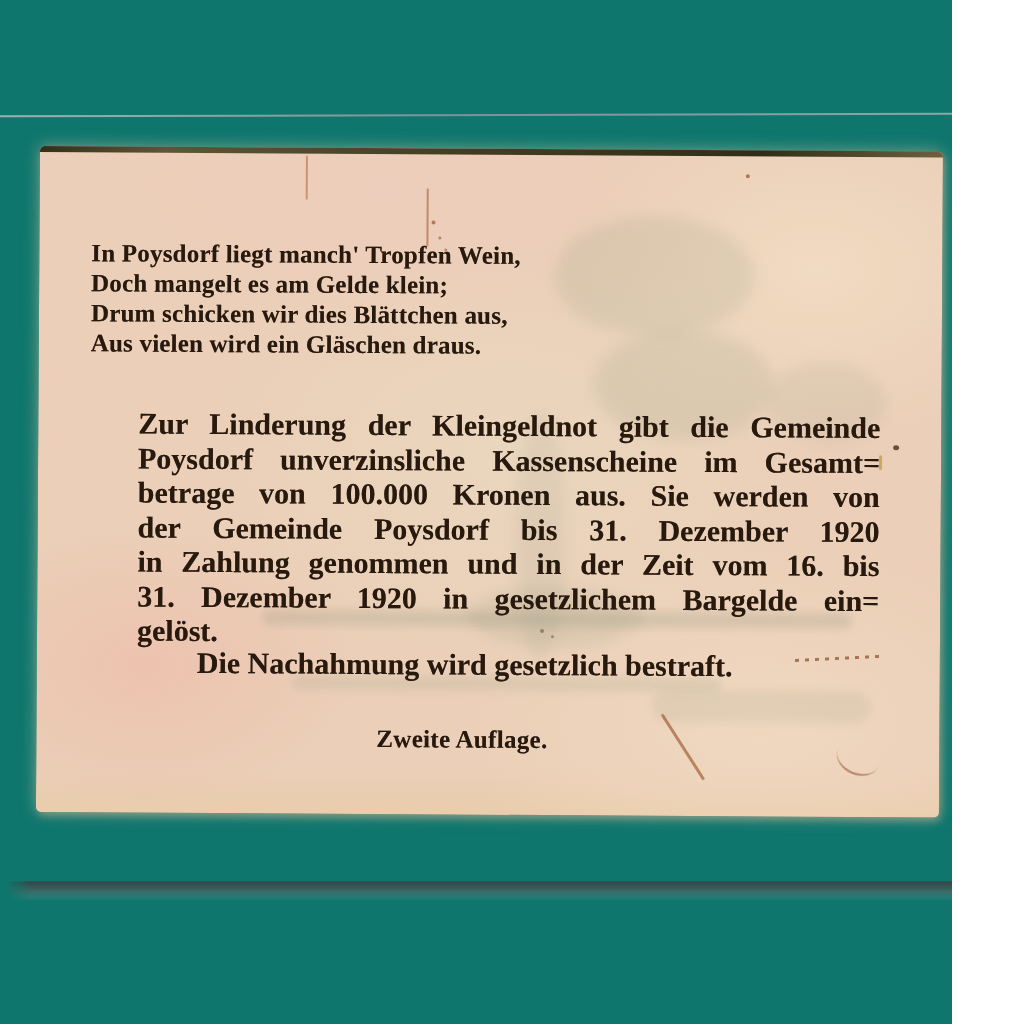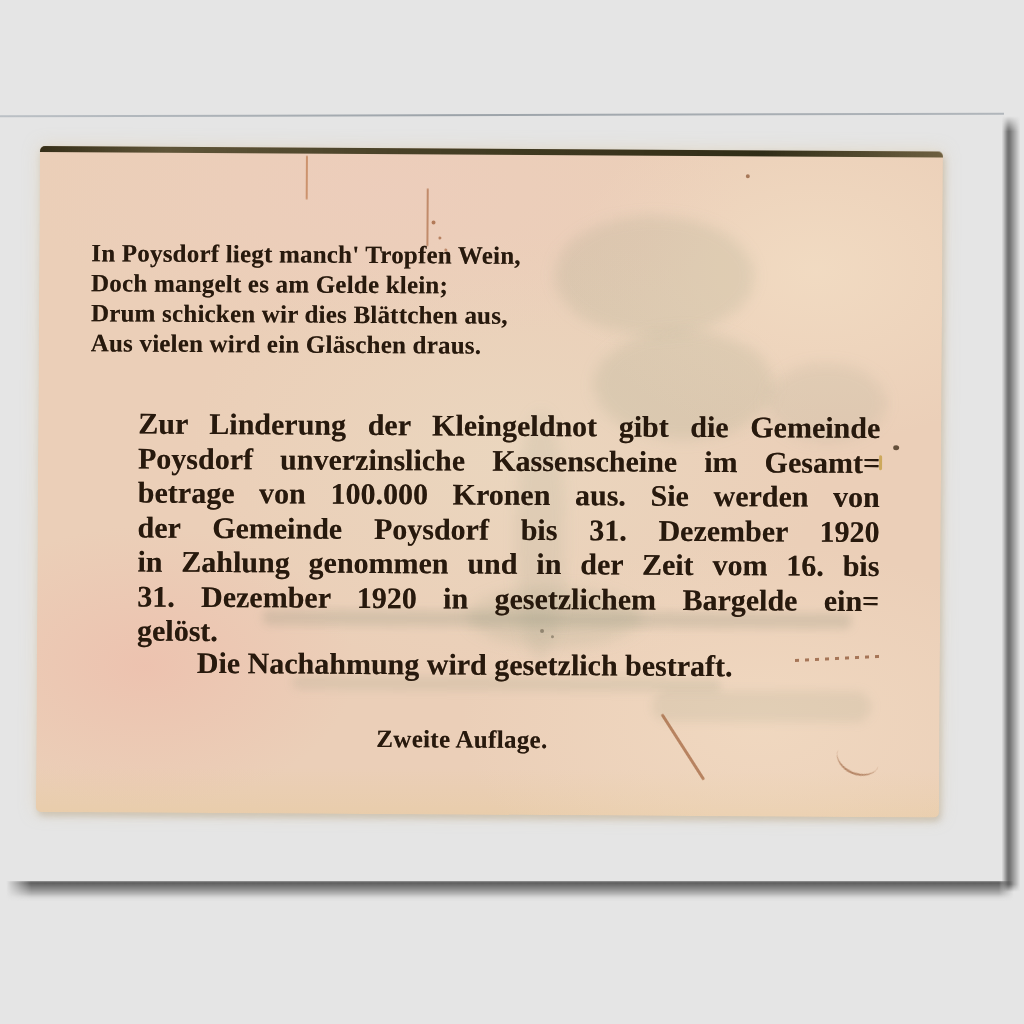--- a/index.html
+++ b/index.html
@@ -1,18 +1,18 @@
 <!DOCTYPE html>
 <html><head>
 <meta charset="utf-8">
 <style>
   html, body { margin:0; padding:0; background:#ffffff; }
   .scan {
-    position:relative; width:1024px; height:1024px; overflow:hidden;
-    background:#e5e5e5;
+    position:relative; width:952px; height:1024px; overflow:hidden;
+    background:#0f766e;
     font-family:"Liberation Serif", serif;
   }
   
   .sheet-line {
     position:absolute; left:0; top:114px; width:1004px; height:2px;
     background:linear-gradient(to right,#b4bac0,#8f979e 45%,#a8aeb4);
     opacity:.85; transform:rotate(-0.15deg);
   }
   
   .shadow-right {

